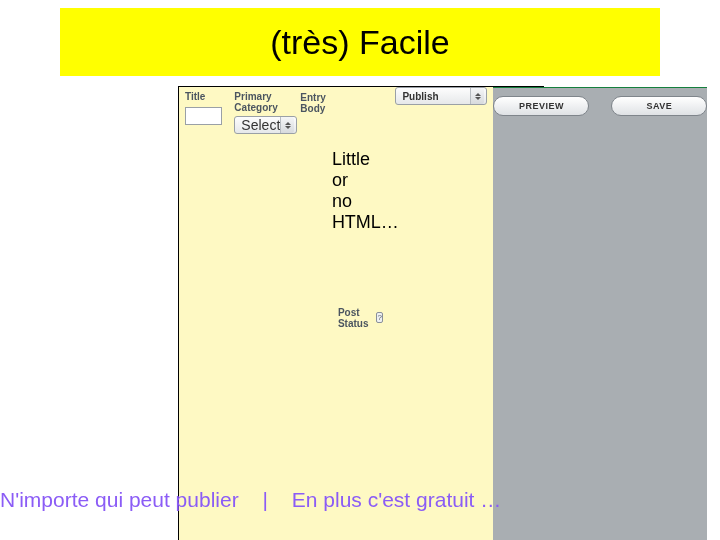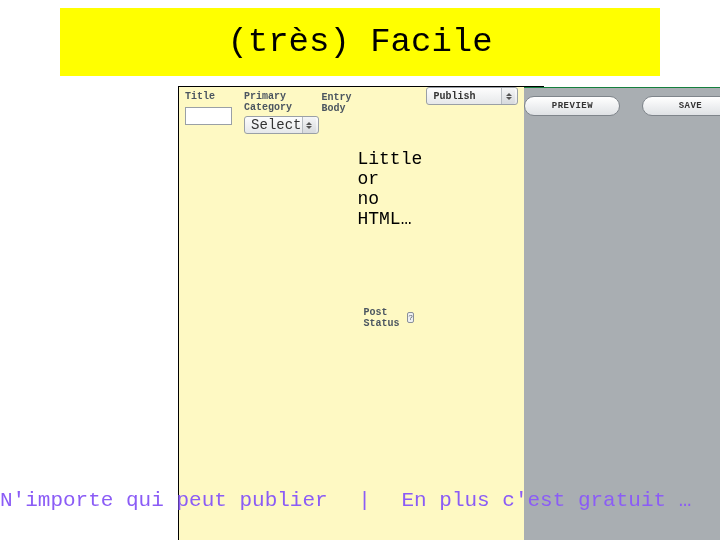--- a/index.html
+++ b/index.html
@@ -1,15 +1,15 @@
 <!DOCTYPE html>
 <html><head>
 <meta charset="utf-8">
 <style>
-  * { box-sizing: border-box; margin: 0; padding: 0; font-family: Liberation Mono, monospace; }
+  * { box-sizing: border-box; margin: 0; padding: 0; }
   body {
     width: 720px;
     height: 540px;
     background: #fff;
     font-family: Arial, Helvetica, sans-serif;
     position: relative;
     overflow: hidden;
   }
   .title-banner {
     position: absolute;

